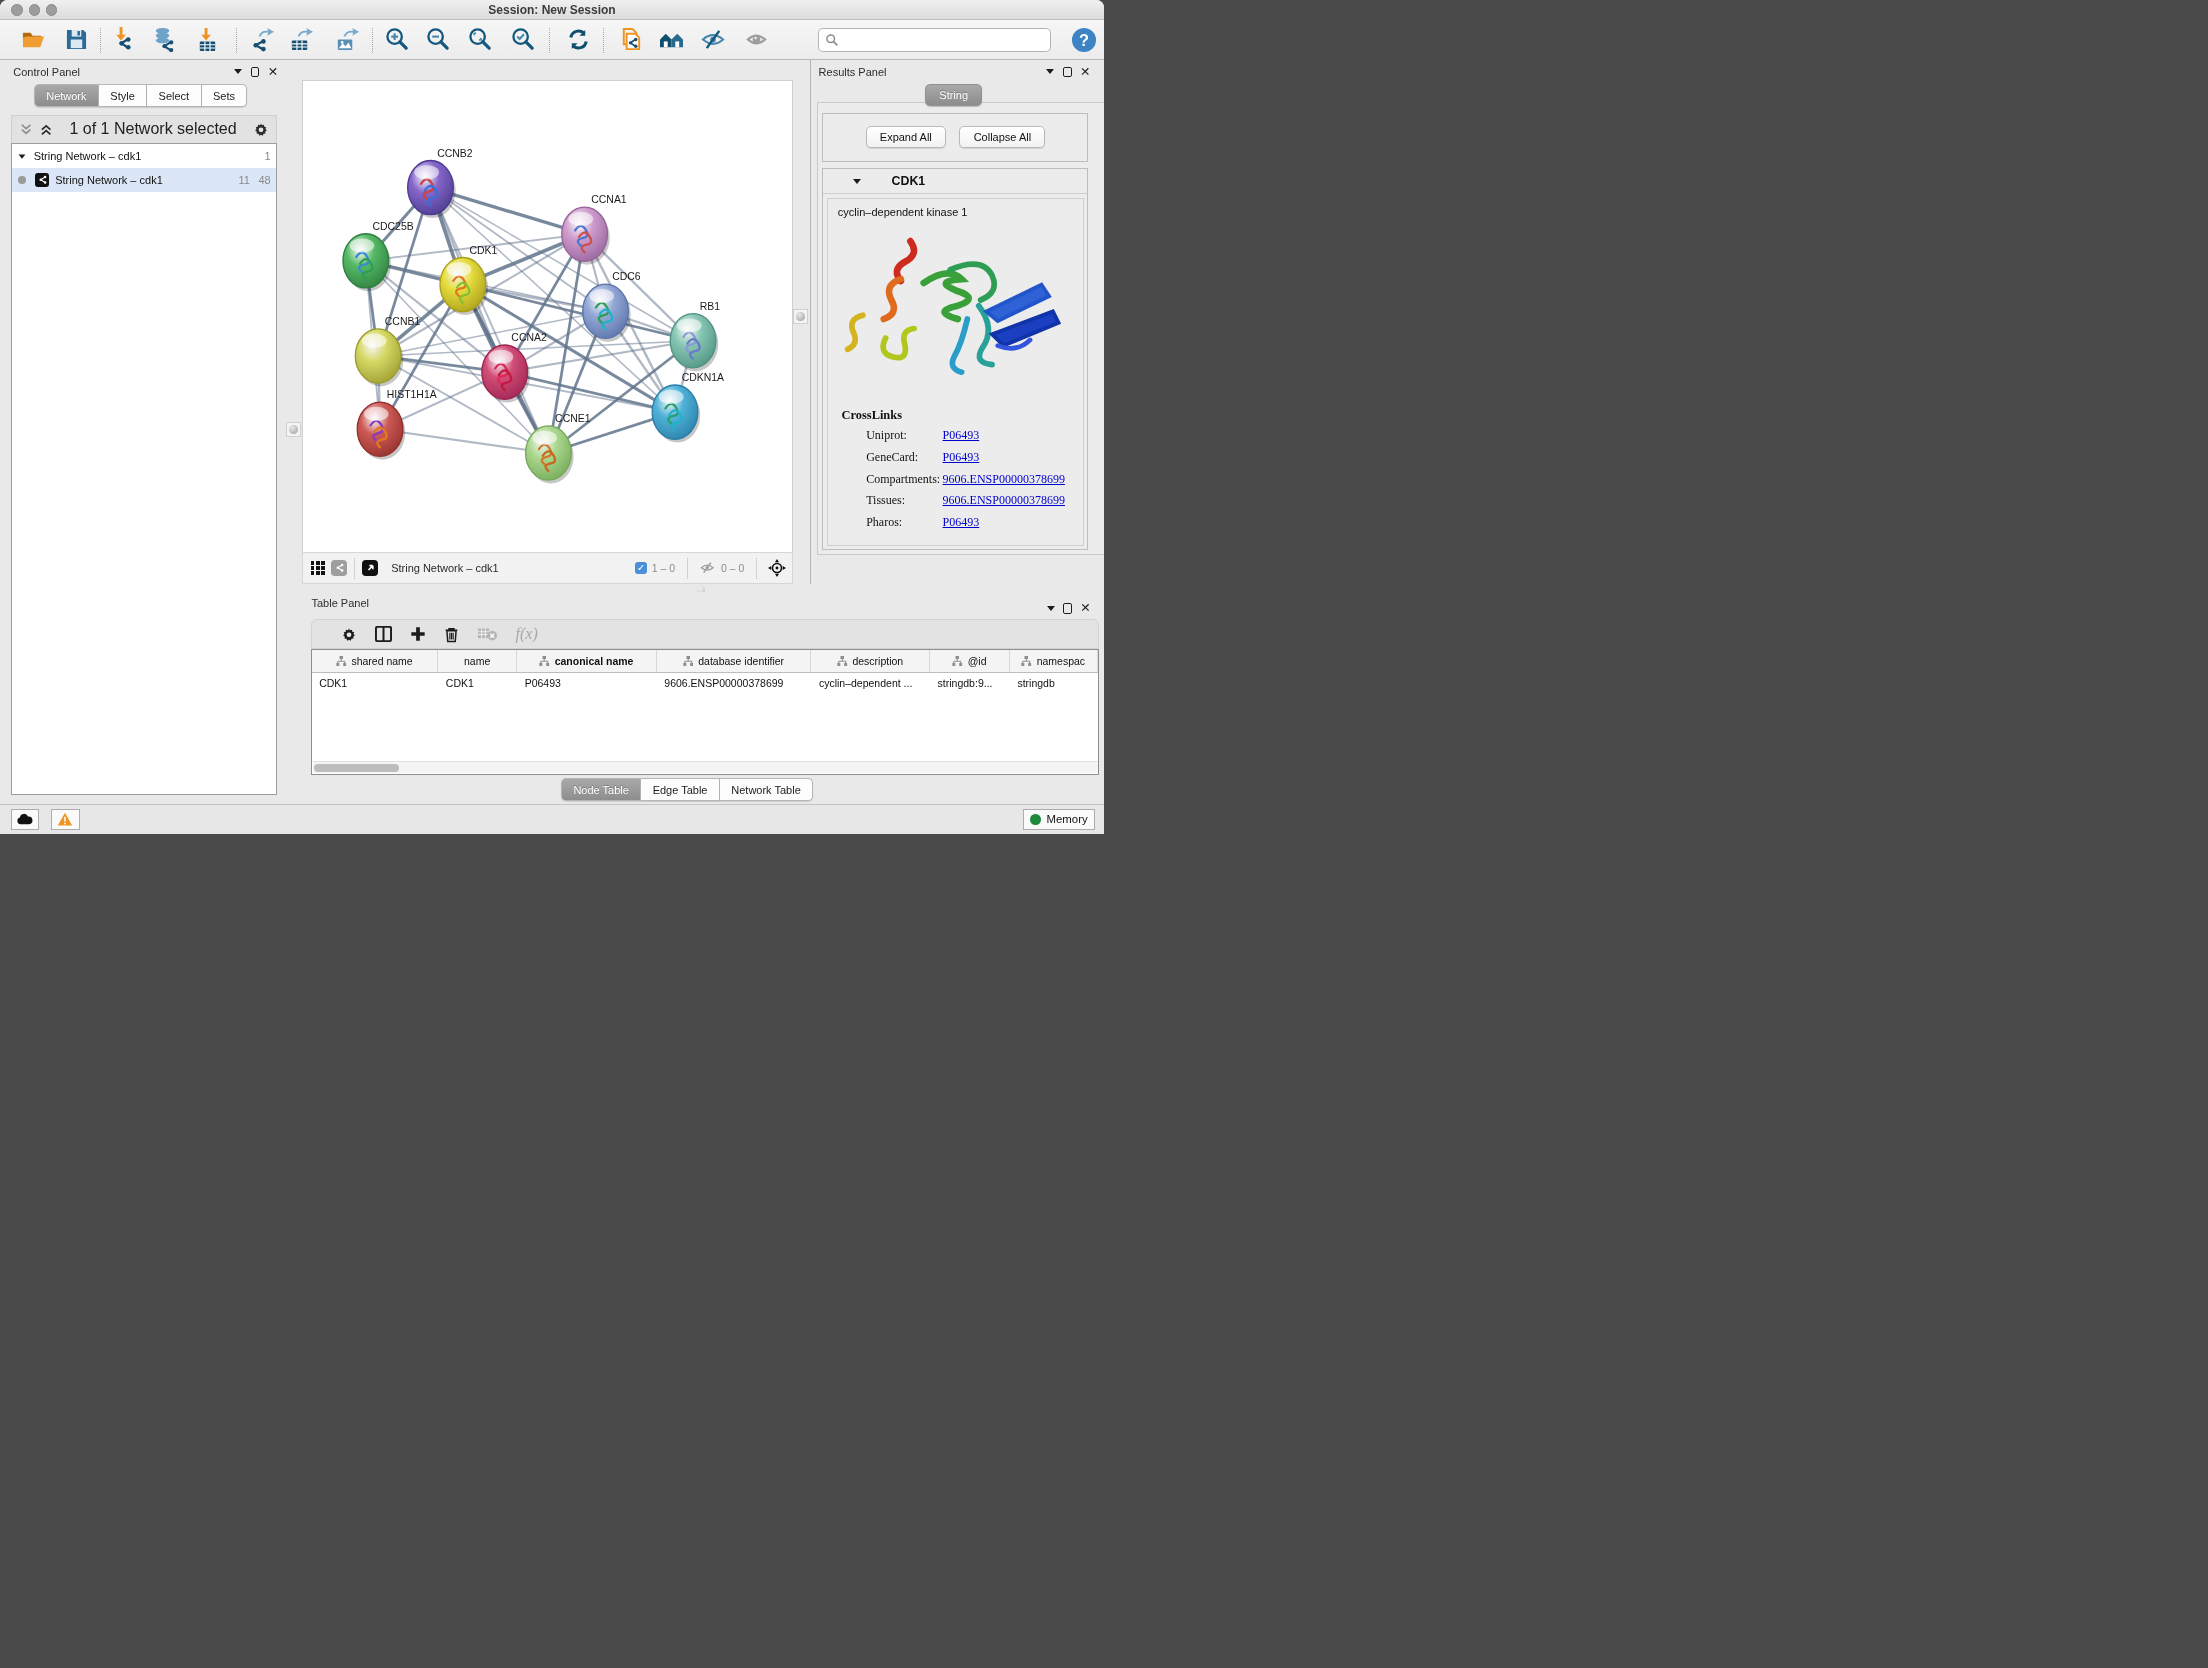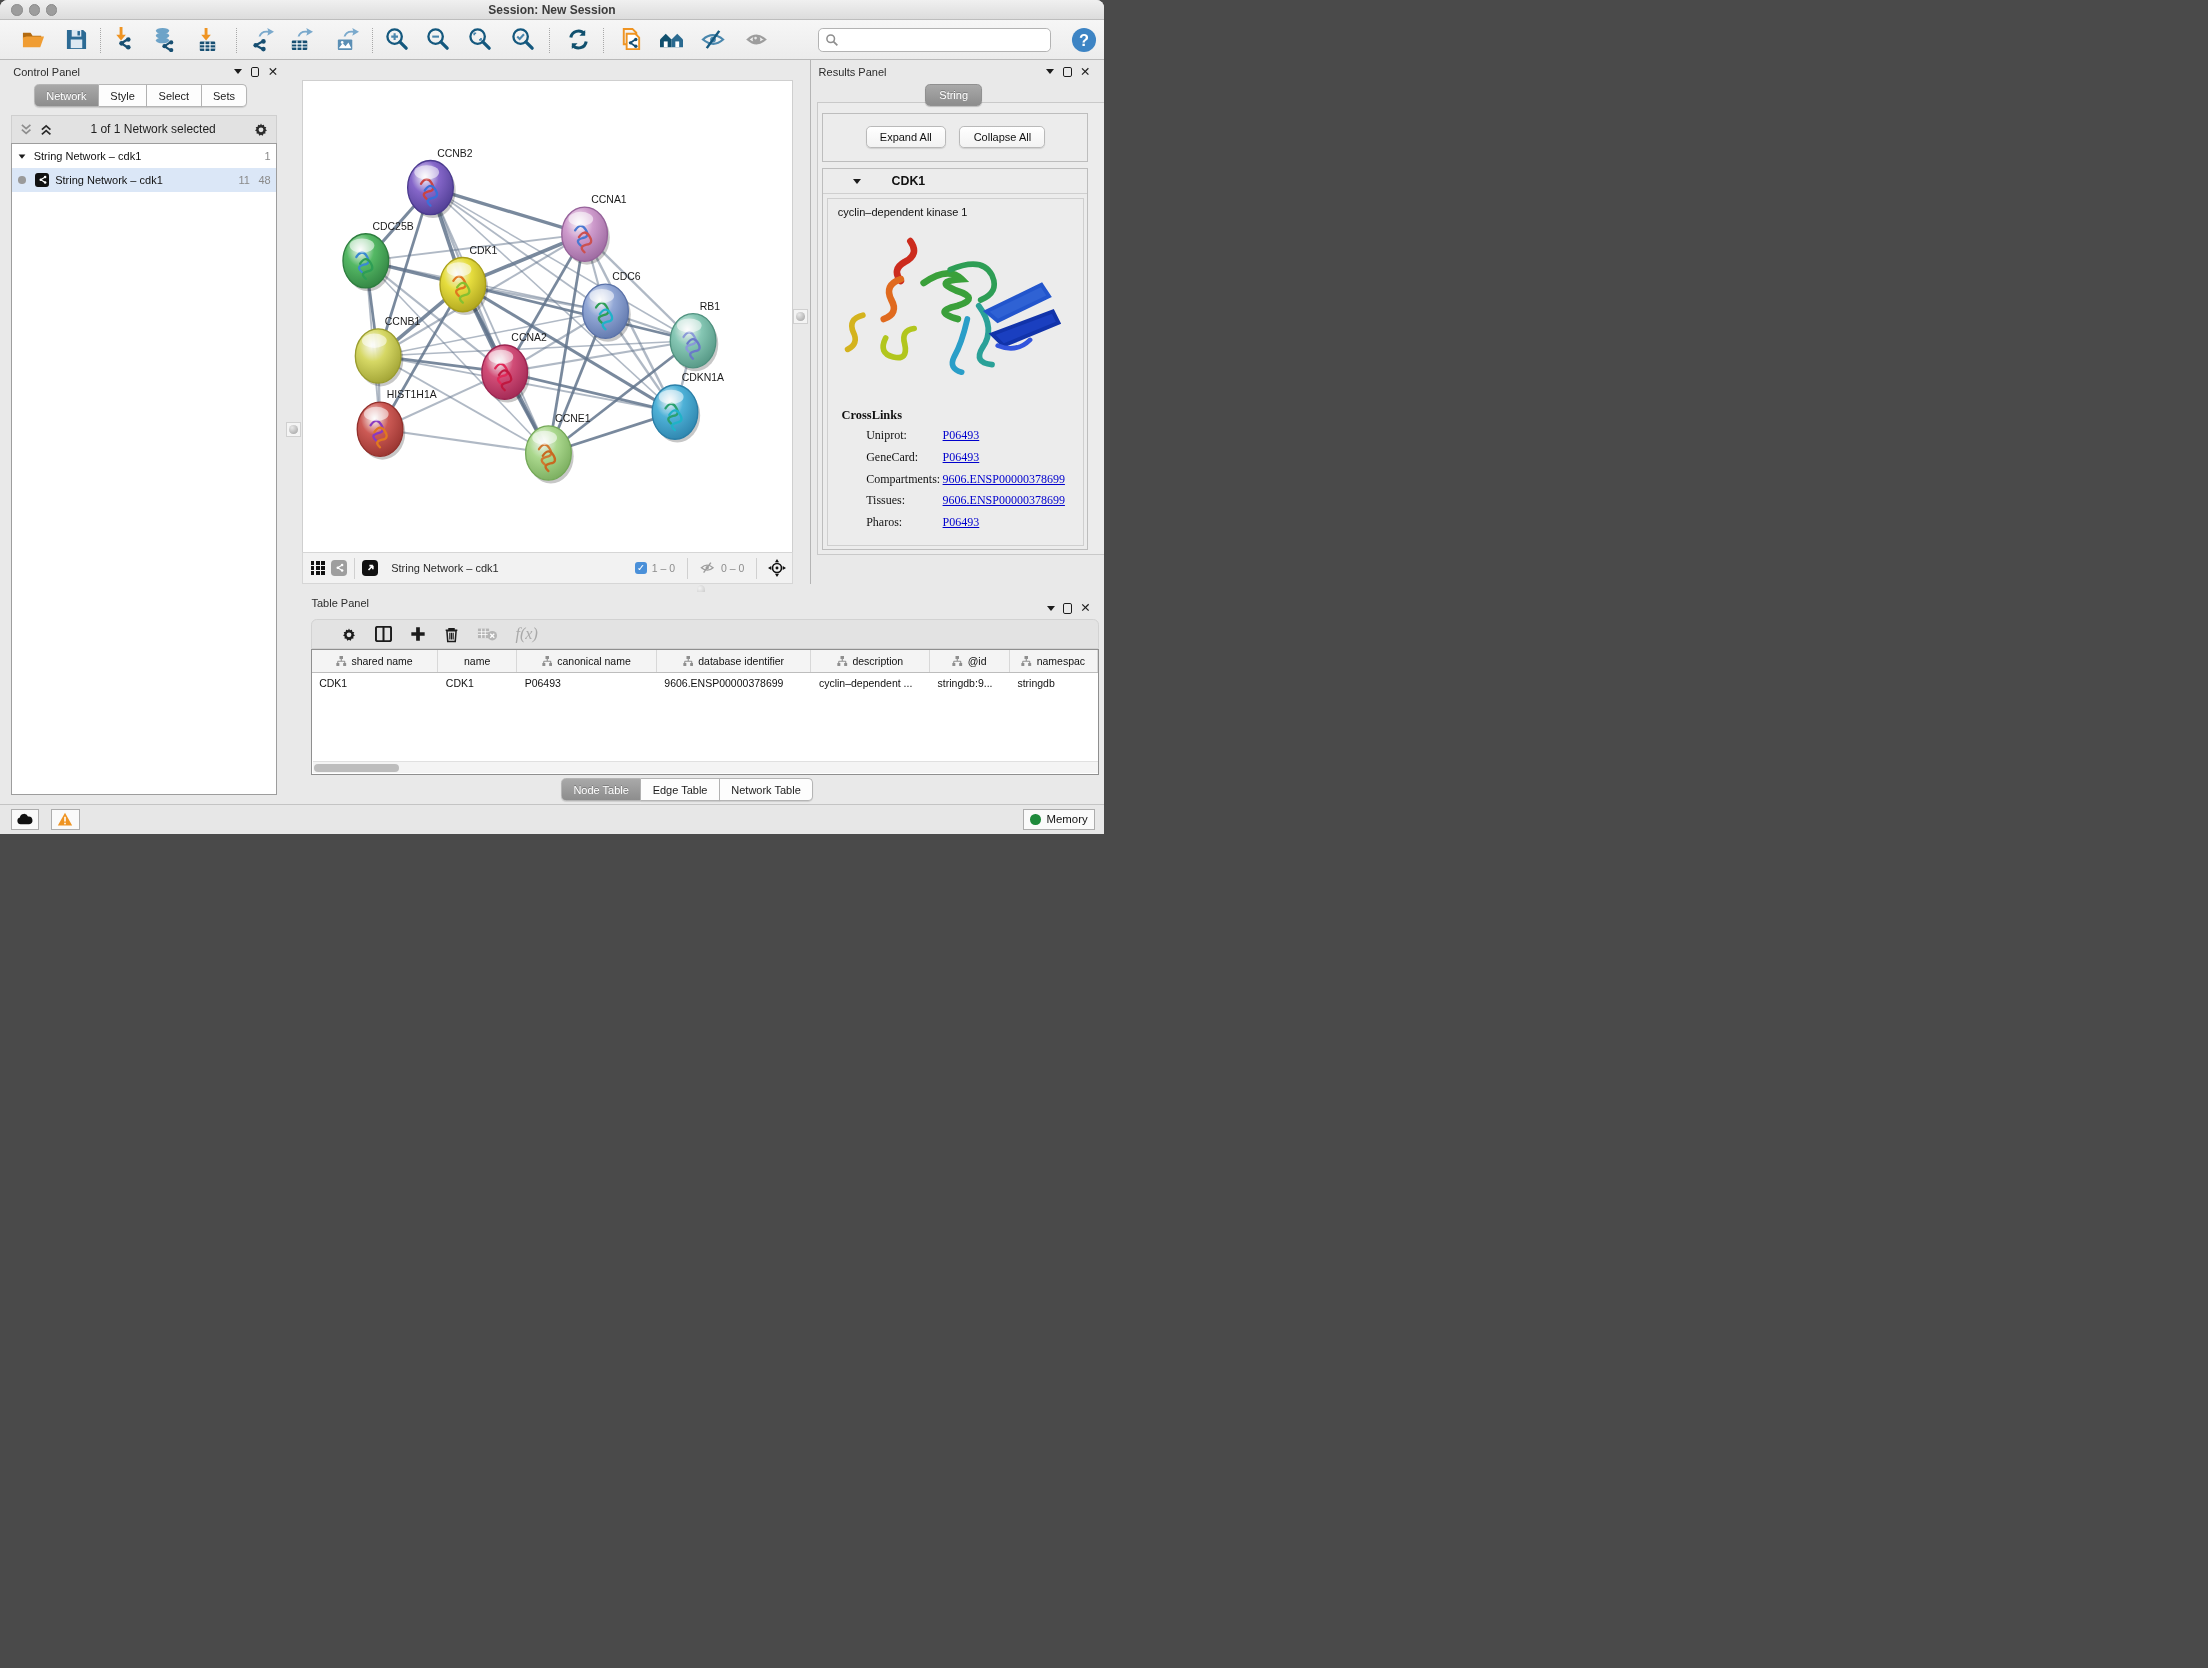--- a/index.html
+++ b/index.html
@@ -30,21 +30,21 @@
   .seg{display:flex;}
   .seg .tab{height:23px;padding:0 11.4px;background:#fdfdfd;border:1px solid #b5b5b5;border-left:none;font-size:11px;color:#1c1c1c;display:flex;align-items:center;box-shadow:0 1px 1px rgba(0,0,0,.12);}
   .seg .tab:first-child{border-left:1px solid #b5b5b5;border-radius:4.8px 0 0 4.8px;}
   .seg .tab:last-child{border-radius:0 4.8px 4.8px 0;}
   .seg .tab.sel{background:linear-gradient(#a9a9a9,#8d8d8d);color:#fff;text-shadow:0 -1px 0 rgba(0,0,0,.25);}
 
   
   .control-panel{position:absolute;left:3.8px;top:60px;width:282px;height:743px;background:#e9e9e9;}
   .cp-tabs{position:absolute;left:30px;top:24px;}
   .cp-subbar{position:absolute;left:7.6px;top:55px;width:266px;height:27.6px;background:#e2e2e2;border:1px solid #cfcfcf;border-bottom:none;display:flex;align-items:center;}
-  .cp-subbar .status{flex:1;text-align:center;font-size:12px;color:#1e1e1e;}
+  .cp-subbar .status{flex:1;text-align:center;font-size:16px;color:#1e1e1e;}
   .tree-box{position:absolute;left:7.6px;top:83px;width:266px;height:652px;background:#fff;border:1px solid #9d9d9d;}
   .tree-row{display:flex;align-items:center;height:24px;font-size:11px;color:#111;padding:0 5.7px;}
   .tree-row.sel{background:#dbe7f7;}
   .tree-count{margin-left:auto;color:#8a8a8a;}
   .share-badge{width:14.3px;height:14.3px;border-radius:2.9px;background:#111;display:flex;align-items:center;justify-content:center;margin-right:5.7px;}
   .bullet{width:7.6px;height:7.6px;border-radius:50%;background:#9a9a9a;margin-right:9.5px;}
 
   
   .vsplit{position:absolute;top:60px;width:17px;height:524px;}
   .split-dot{position:absolute;width:15px;height:15px;background:#f4f4f4;border:1px solid #d0d0d0;display:flex;align-items:center;justify-content:center;}
@@ -701,21 +701,21 @@
                 <path d="M6 3.4 v2.6 M2 6 h8 M2 6 v2 M10 6 v2" stroke="#8e8e8e" stroke-width="1.2" fill="none"></path>
                 <rect x="0.4" y="8" width="3.4" height="3.4" fill="#8e8e8e"></rect>
                 <rect x="8.2" y="8" width="3.4" height="3.4" fill="#8e8e8e"></rect>
               </svg>
             </span>
             <span>shared name</span>
           </div>
           <div class="col" style="width: 79px;">
             <span>name</span>
           </div>
-          <div class="col" style="width: 140px;">
+          <div class="col" style="width: 140px; font-weight: bold;">
             <span>
               <svg width="10.5" height="10.5" viewBox="0 0 12 12">
                 <rect x="4" y="0" width="4" height="3.4" fill="#8e8e8e"></rect>
                 <path d="M6 3.4 v2.6 M2 6 h8 M2 6 v2 M10 6 v2" stroke="#8e8e8e" stroke-width="1.2" fill="none"></path>
                 <rect x="0.4" y="8" width="3.4" height="3.4" fill="#8e8e8e"></rect>
                 <rect x="8.2" y="8" width="3.4" height="3.4" fill="#8e8e8e"></rect>
               </svg>
             </span>
             <span>canonical name</span>
           </div>

